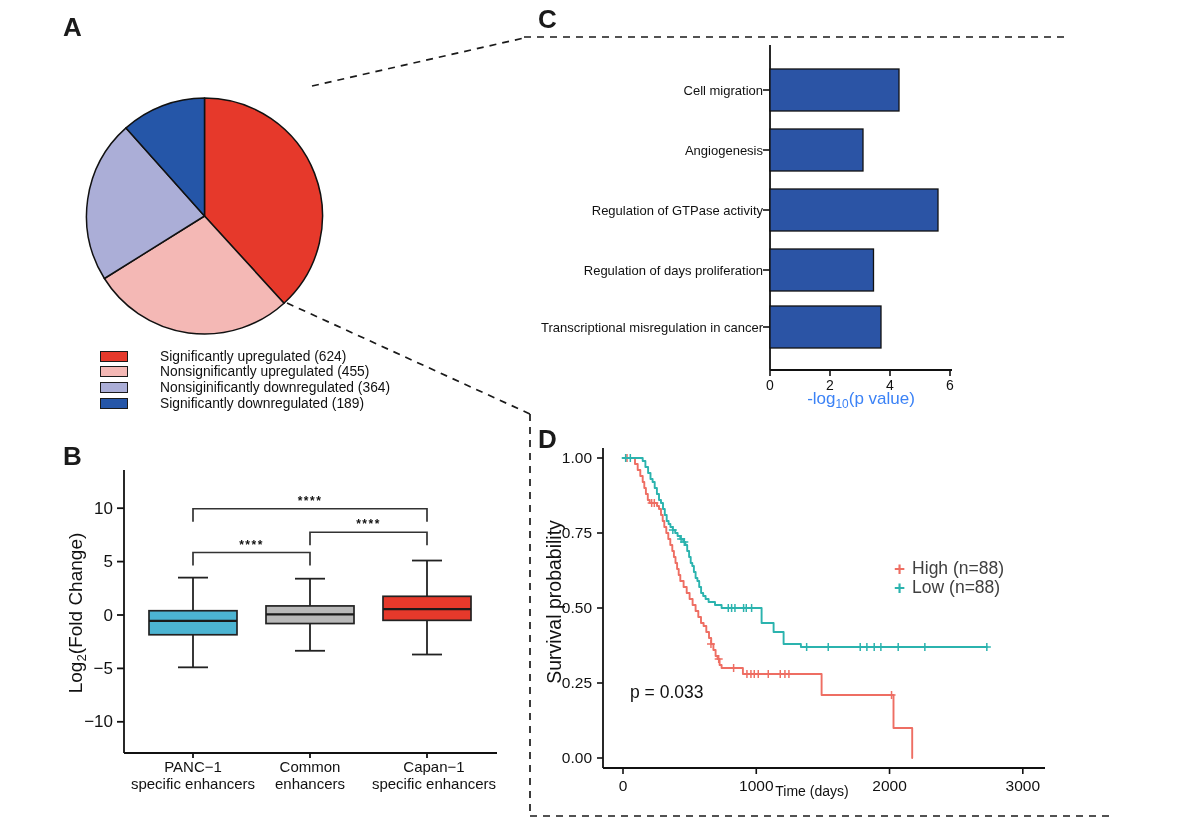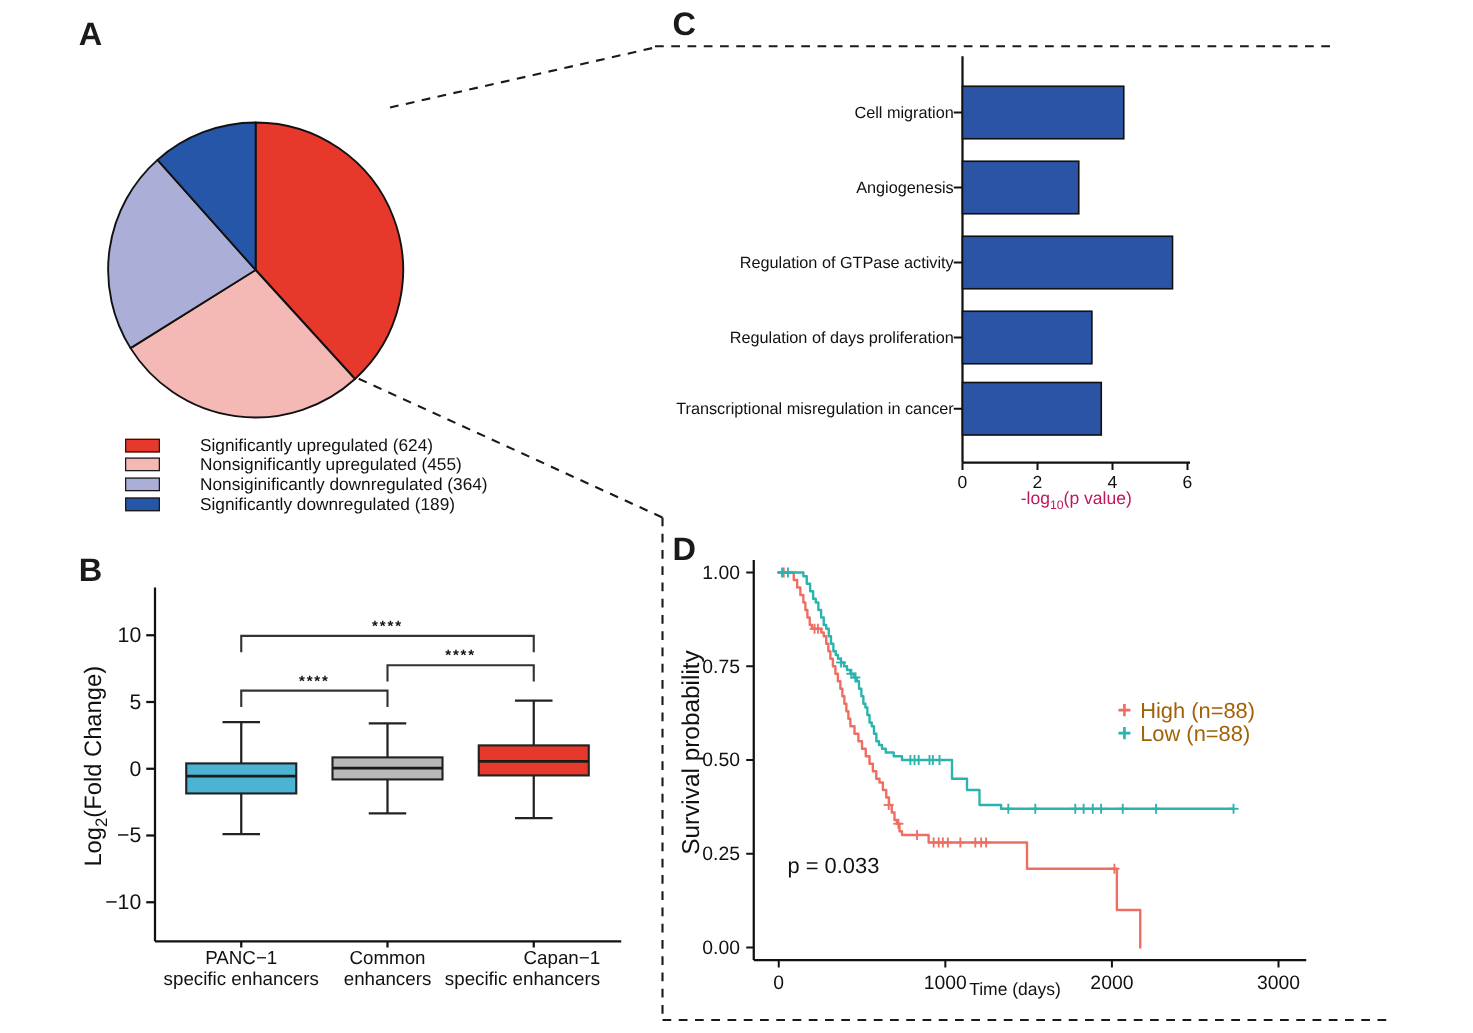--- a/index.html
+++ b/index.html
@@ -10,28 +10,28 @@
   .pie-title{text-align:center;font-size:16.5px;line-height:1.3;color:#111;white-space:nowrap;}
   .legend{display:flex;flex-direction:column;gap:3.2px;}
   .legend-row{display:flex;align-items:center;gap:32px;height:12.5px;}
   .legend-swatch{width:28px;height:11px;border:1.3px solid #1a1a1a;box-sizing:border-box;flex:0 0 auto;}
   .legend-label{font-size:13.8px;white-space:nowrap;color:#111;}
   .rot-label{transform:translate(-50%,-50%) rotate(-90deg);white-space:nowrap;}
   .b-ylabel{font-size:19px;color:#111;}
   .b-cat{position:absolute;transform:translateX(-50%);text-align:center;font-size:15px;line-height:1.12;color:#111;white-space:nowrap;}
   .c-cat{position:absolute;width:225px;left:538px;text-align:right;transform:translateY(-50%);
          font-size:13px;color:#111;white-space:nowrap;}
-  .c-xlabel{font-size:14px;color:#be185d;white-space:nowrap;transform:translate(-50%,-50%);}
+  .c-xlabel{font-size:17px;color:#3b82f6;white-space:nowrap;transform:translate(-50%,-50%);}
   .c-xlabel sub,.b-ylabel sub{font-size:70%;}
   .d-ylabel{font-size:19.5px;color:#111;}
   .d-xlabel{font-size:14px;color:#111;transform:translate(-50%,-50%);white-space:nowrap;}
   .km-legend{display:flex;flex-direction:column;gap:1px;}
   .km-leg-row{display:flex;align-items:center;gap:7px;height:18px;}
   .km-plus{font-size:19px;font-weight:bold;line-height:1;}
-  .km-leg-label{font-size:17.5px;color:#a16207;white-space:nowrap;}
+  .km-leg-label{font-size:17.5px;color:#404040;white-space:nowrap;}
   .p-text{font-size:17.5px;color:#111;}
   svg{position:absolute;overflow:visible;}
   svg text{font-family:"Liberation Sans","DejaVu Sans",sans-serif;fill:#111;}
 </style>
 </head>
 <body>
 
 <div id="stage">
 
   <svg class="abs" style="left:0;top:0" width="1178" height="826">
@@ -117,21 +117,21 @@
       <path d="M133,125.522 L133,112.522 L250,112.522 L250,125.522" fill="none" stroke="#333" stroke-width="1.7"></path>
       <text x="191.5" y="108.522" text-anchor="middle" font-size="12" font-weight="bold" letter-spacing="1.5">****</text>
       <path d="M250,105.23 L250,92.23 L367,92.23 L367,105.23" fill="none" stroke="#333" stroke-width="1.7"></path>
       <text x="308.5" y="88.23" text-anchor="middle" font-size="12" font-weight="bold" letter-spacing="1.5">****</text>
       <path d="M133,81.73400000000001 L133,68.73400000000001 L367,68.73400000000001 L367,81.73400000000001" fill="none" stroke="#333" stroke-width="1.7"></path>
       <text x="250" y="64.73400000000001" text-anchor="middle" font-size="12" font-weight="bold" letter-spacing="1.5">****</text>
     </svg>
   <div id="b-cats">
       <div class="b-cat abs" style="left: 193px; top: 759px;">PANC−1<br>specific enhancers</div>
       <div class="b-cat abs" style="left: 310px; top: 759px;">Common<br>enhancers</div>
-      <div class="b-cat abs" style="left: 418px; top: 759px; text-align: right;">Capan−1<br>specific enhancers</div>
+      <div class="b-cat abs" style="left: 434px; top: 759px;">Capan−1<br>specific enhancers</div>
     </div>
 
   <div class="abs panel-letter" style="left:538px;top:4px">C</div>
   <svg id="c-svg" style="left:530px;top:30px" width="480" height="390">
       <line x1="240" y1="15" x2="240" y2="340" stroke="#111" stroke-width="1.8"></line>
       <line x1="240" y1="340" x2="422" y2="340" stroke="#111" stroke-width="1.8"></line>
       <rect x="240" y="39" width="129" height="42" fill="#2b54a5" stroke="#111" stroke-width="1.3"></rect>
       <line x1="233" y1="60" x2="240" y2="60" stroke="#111" stroke-width="1.6"></line>
       <rect x="240" y="99" width="93" height="42" fill="#2b54a5" stroke="#111" stroke-width="1.3"></rect>
       <line x1="233" y1="120" x2="240" y2="120" stroke="#111" stroke-width="1.6"></line>

